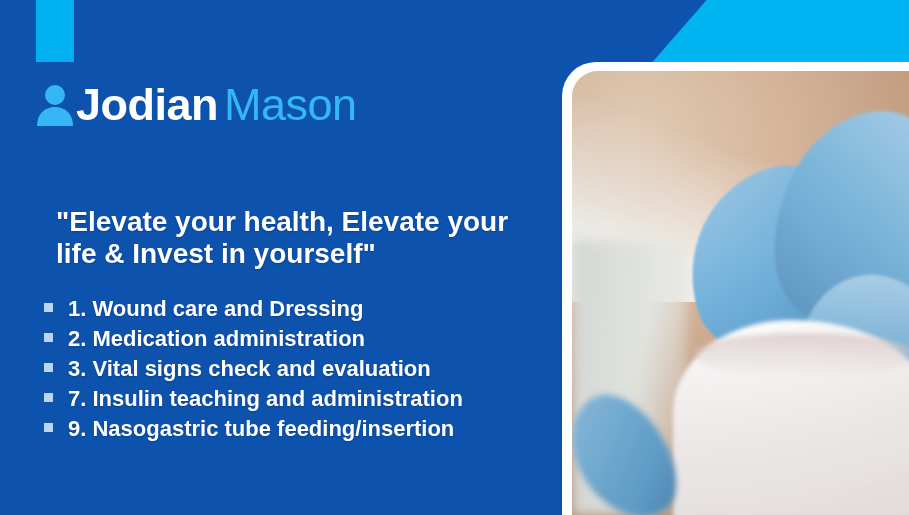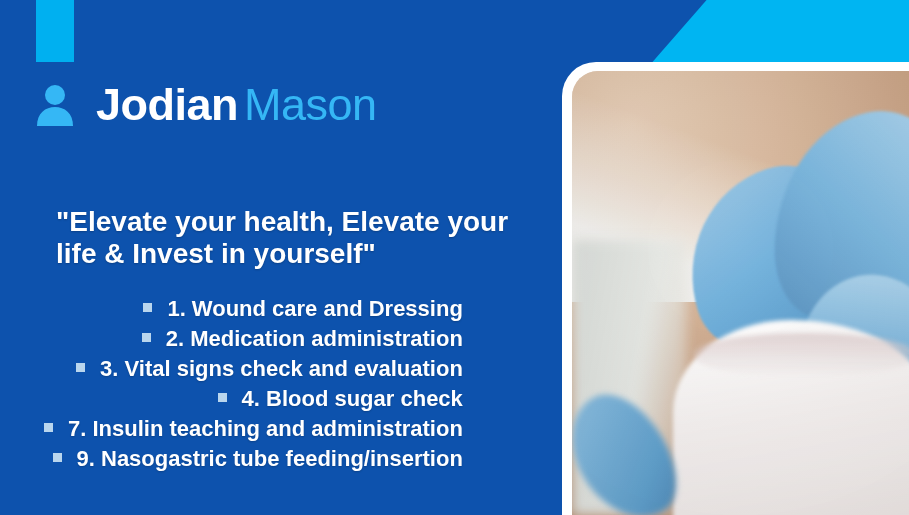--- a/index.html
+++ b/index.html
@@ -45,21 +45,21 @@
     width: 566px;
     height: 515px;
   }
 
   .name-row {
     position: absolute;
     left: 34px;
     top: 74px;
     display: flex;
     align-items: center;
-    gap: 20px;
+    gap: 0;
     height: 60px;
   }
   .person-icon {
     width: 42px;
     height: 44px;
     flex: 0 0 auto;
     position: relative;
   }
   .person-icon svg { display: block; }
 
@@ -110,21 +110,20 @@
     top: 294px;
     margin: 0;
     padding: 0;
     list-style: none;
   }
   .service-item {
     display: flex;
     align-items: baseline;
     gap: 15px;
     height: 30px;
-    justify-content: flex-end;
   }
   .bullet-square {
     width: 9px;
     height: 9px;
     background: #b9d6ee;
     flex: 0 0 auto;
     position: relative;
     top: -4px;
   }
   .service-label {
@@ -286,24 +285,20 @@
         <span class="bullet-square"></span>
         <span class="service-label">1. Wound care and Dressing</span>
       </li>
       <li class="service-item">
         <span class="bullet-square"></span>
         <span class="service-label">2. Medication administration</span>
       </li>
       <li class="service-item">
         <span class="bullet-square"></span>
         <span class="service-label">3. Vital signs check and evaluation</span>
-      </li>
-      <li class="service-item">
-        <span class="bullet-square"></span>
-        <span class="service-label">4. Blood sugar check</span>
       </li>
       <li class="service-item">
         <span class="bullet-square"></span>
         <span class="service-label">7. Insulin teaching and administration</span>
       </li>
       <li class="service-item">
         <span class="bullet-square"></span>
         <span class="service-label">9. Nasogastric tube feeding/insertion</span>
       </li>
     </ul>

